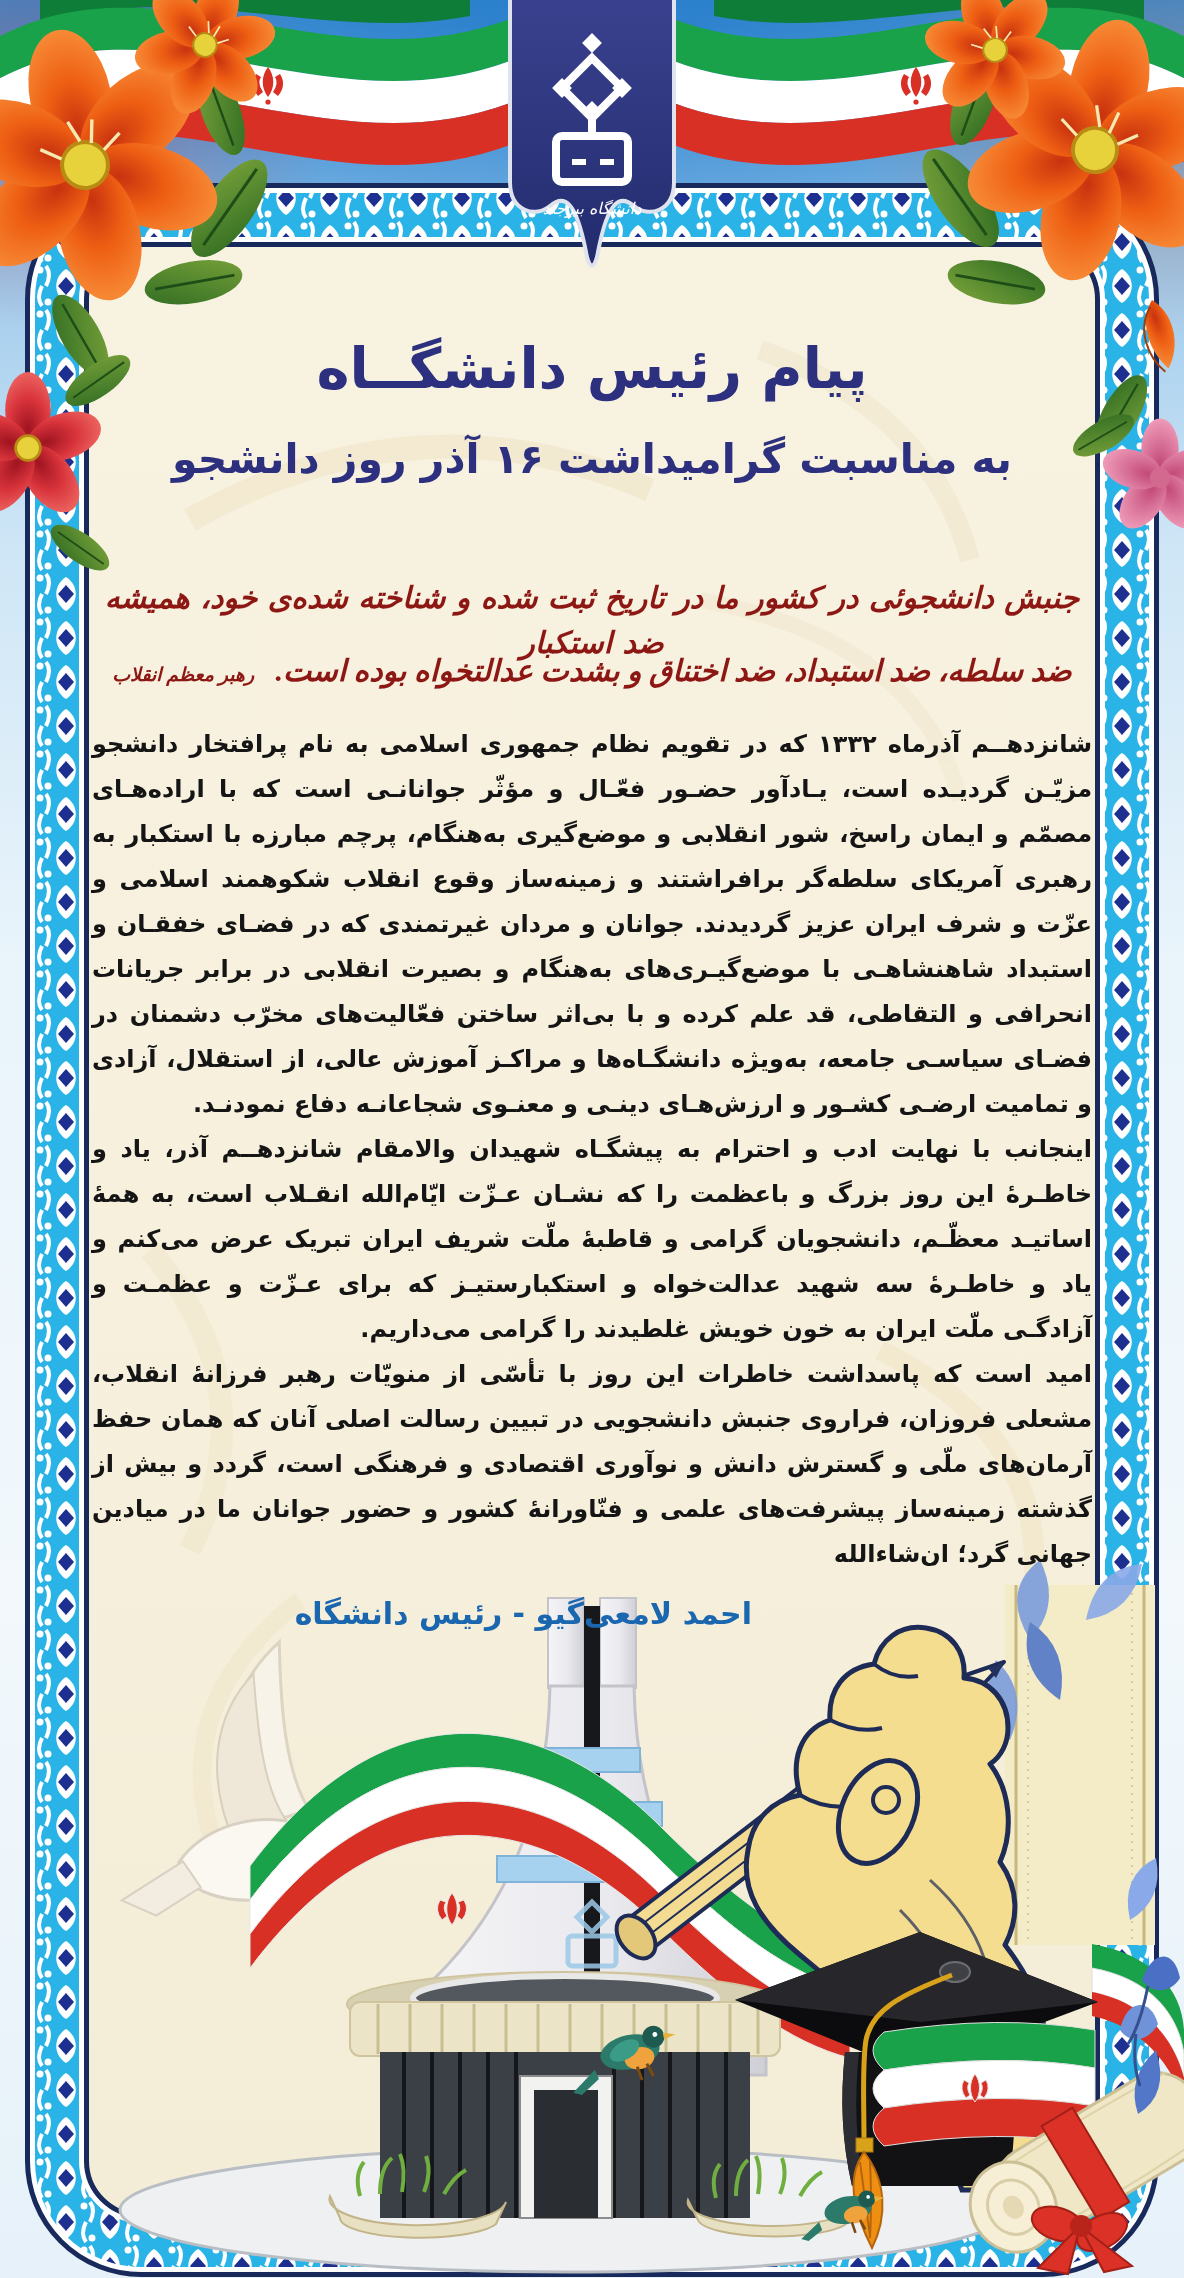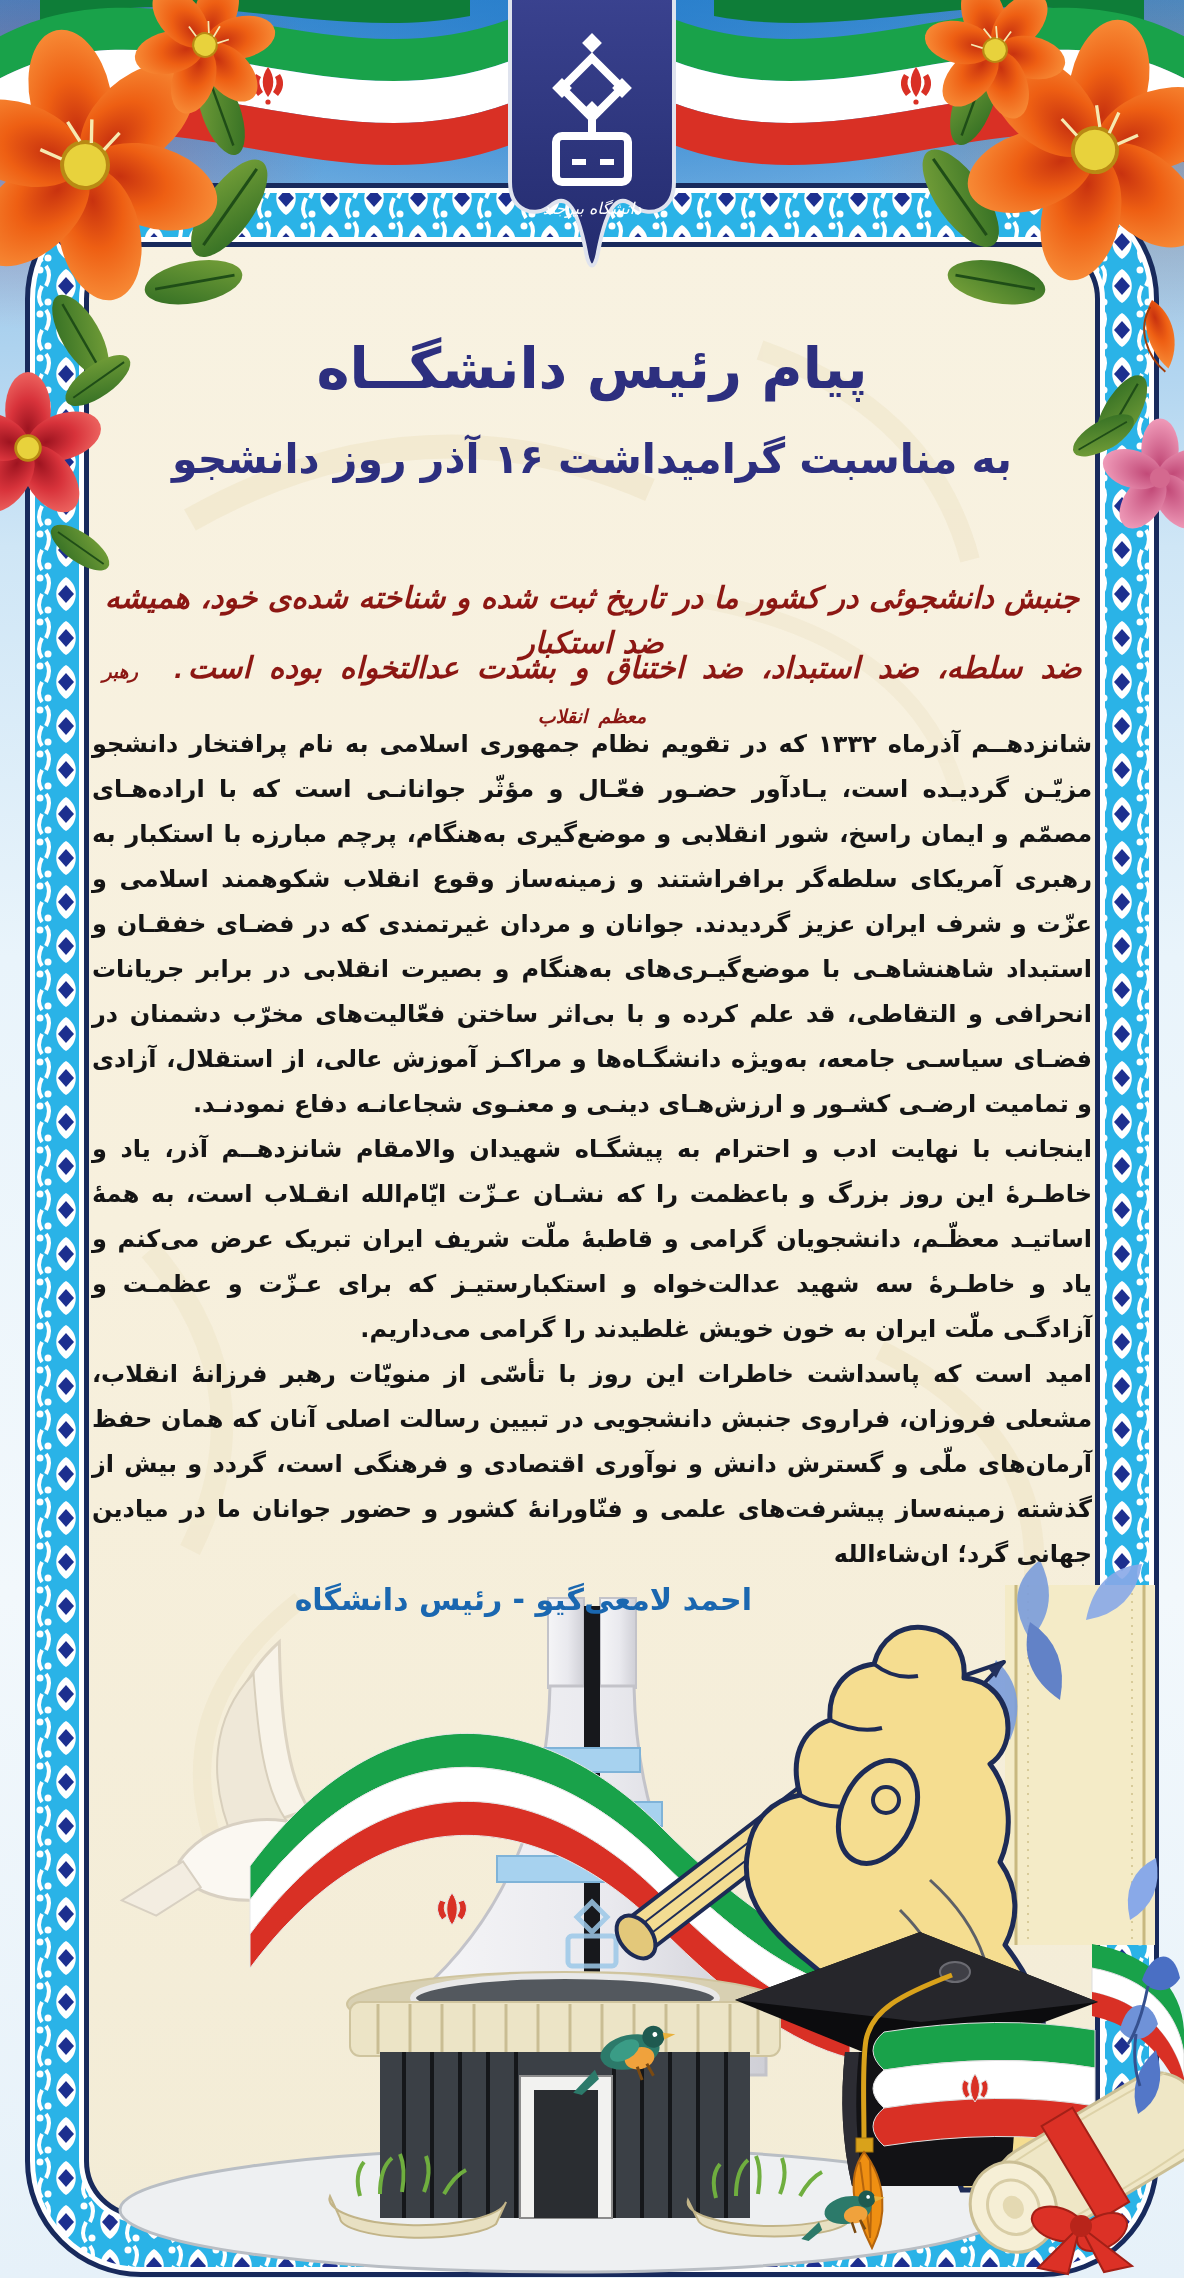--- a/index.html
+++ b/index.html
@@ -26,32 +26,32 @@
     position:absolute;top:431px;left:92px;width:1000px;text-align:center;
     font-size:41px;font-weight:bold;color:var(--accent-navy,#2d2f7f);line-height:1.4;
   }
   .quote1{
     position:absolute;top:535px;left:92px;width:1000px;text-align:center;
     font-family:"DejaVu Serif",serif;font-style:italic;font-weight:bold;
     font-size:30px;color:var(--quote-maroon,#8c1713);line-height:1.5;margin-top:40px;
   }
   .quote2{
     position:absolute;top:648px;left:92px;width:1000px;text-align:center;
-    font-family:Liberation Mono, monospace;font-style:italic;font-weight:bold;
+    font-family:Liberation Serif, serif;font-style:italic;font-weight:bold;
     font-size:30px;color:var(--quote-maroon,#8c1713);line-height:1.5;
   }
   .quote2 .attr{font-size:19px;font-weight:bold;margin-right:14px;}
   .bodytext{
     position:absolute;top:722px;left:92px;width:1000px;
     font-size:24px;font-weight:bold;color:var(--text-black,#151515);
     line-height:45px;text-align:justify;direction:rtl;
   }
   .bodytext p{margin:0;text-align:justify;text-align-last:right;}
   .sig{
-    text-align:right;padding-left:0;padding-right:340px;
+    margin-top:14px;text-align:right;padding-left:0;padding-right:340px;
     font-size:30px;font-weight:bold;color:var(--signature-blue,#1a67b0);
   }
 </style>
 </head>
 <body>
 
 <svg class="frame-svg" width="1184" height="2278" viewBox="0 0 1184 2278">
   <defs>
     <pattern id="tilePat" width="44" height="44" patternUnits="userSpaceOnUse">
       <rect width="44" height="44" fill="#2ab3e7"></rect>

